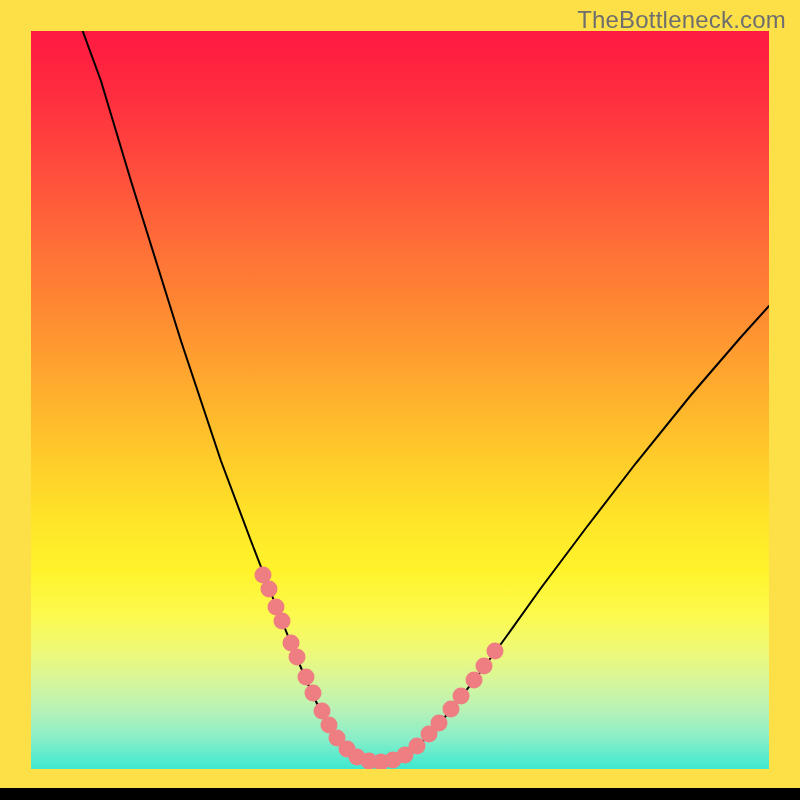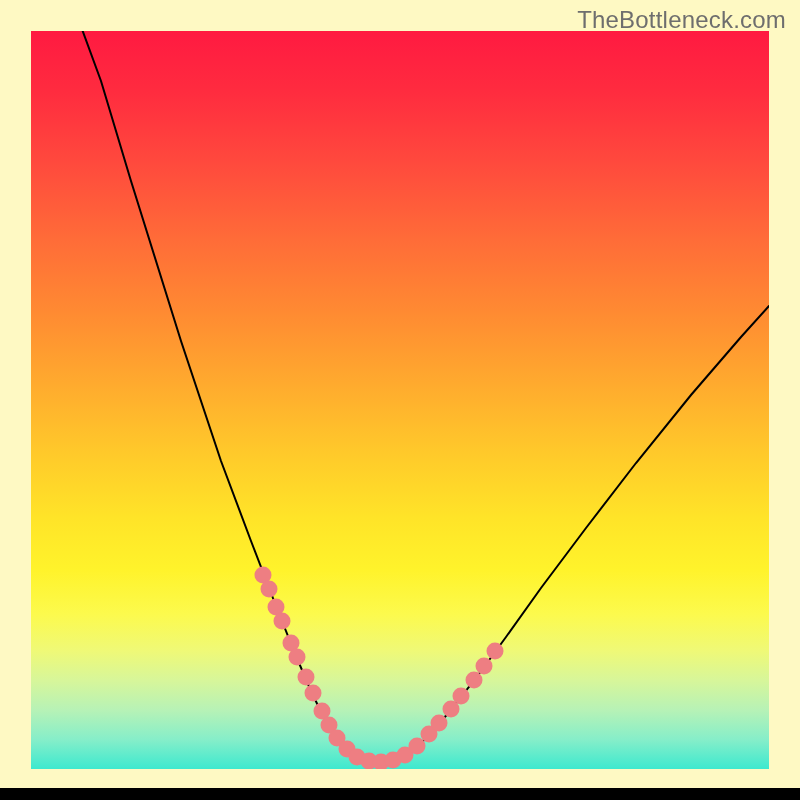--- a/index.html
+++ b/index.html
@@ -1,20 +1,20 @@
 <!DOCTYPE html>
 <html><head>
 <meta charset="utf-8">
 <style>
   * { margin: 0; padding: 0; box-sizing: border-box; }
   html, body { width: 800px; height: 800px; overflow: hidden; background: #000; }
   .frame {
     width: 800px;
     height: 788px;
-    background: #fef9c3;
+    background: #fde047;
     position: relative;
   }
   .watermark {
     position: absolute;
     top: 6px;
     right: 14px;
     font-family: Arial, Helvetica, sans-serif;
     font-size: 24px;
     font-weight: 400;
     color: #6e6e6e;

